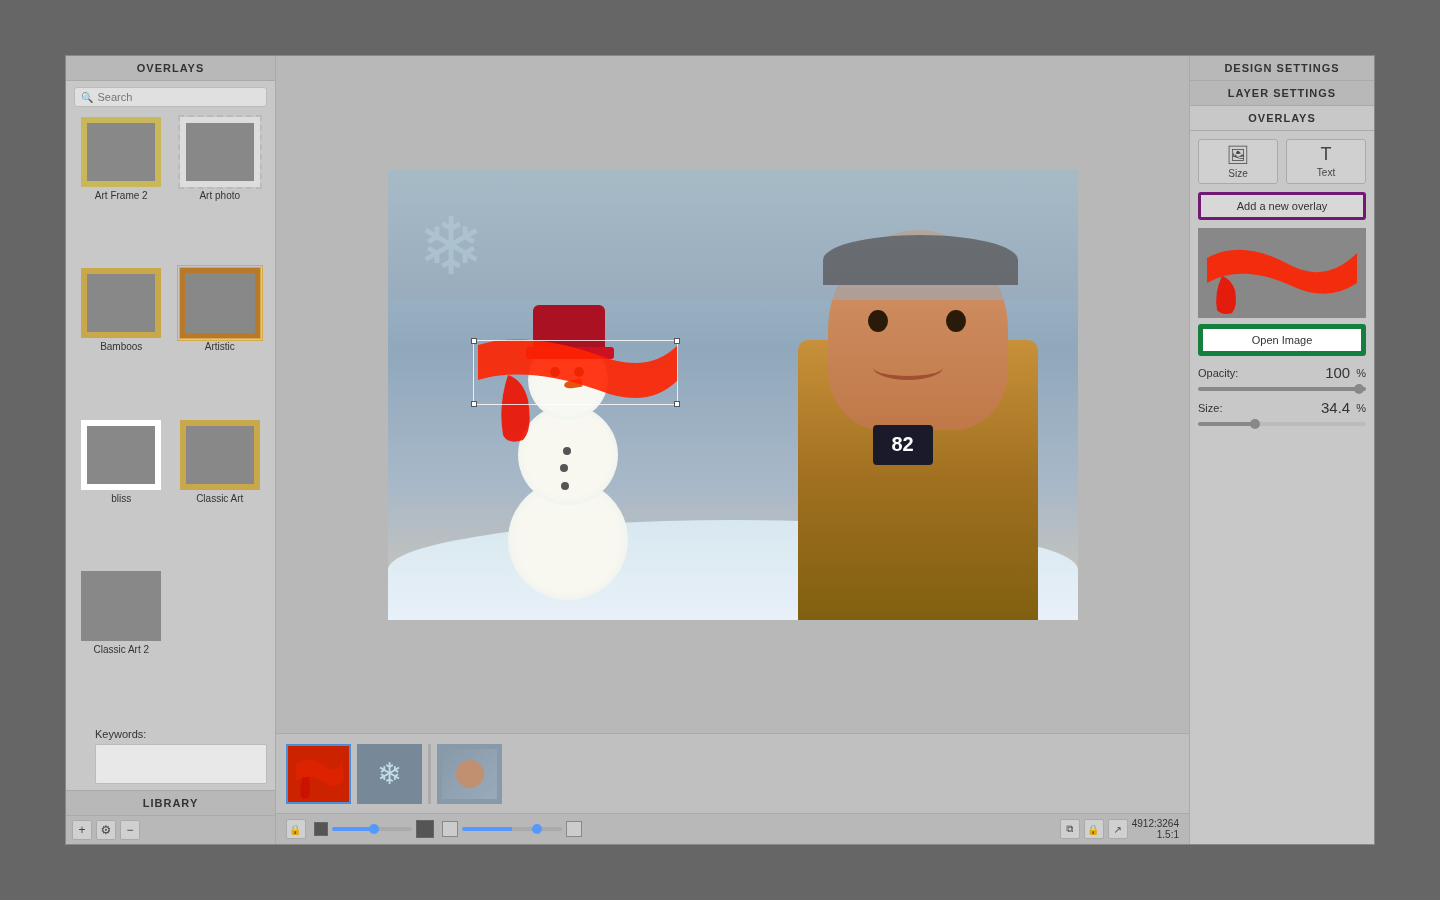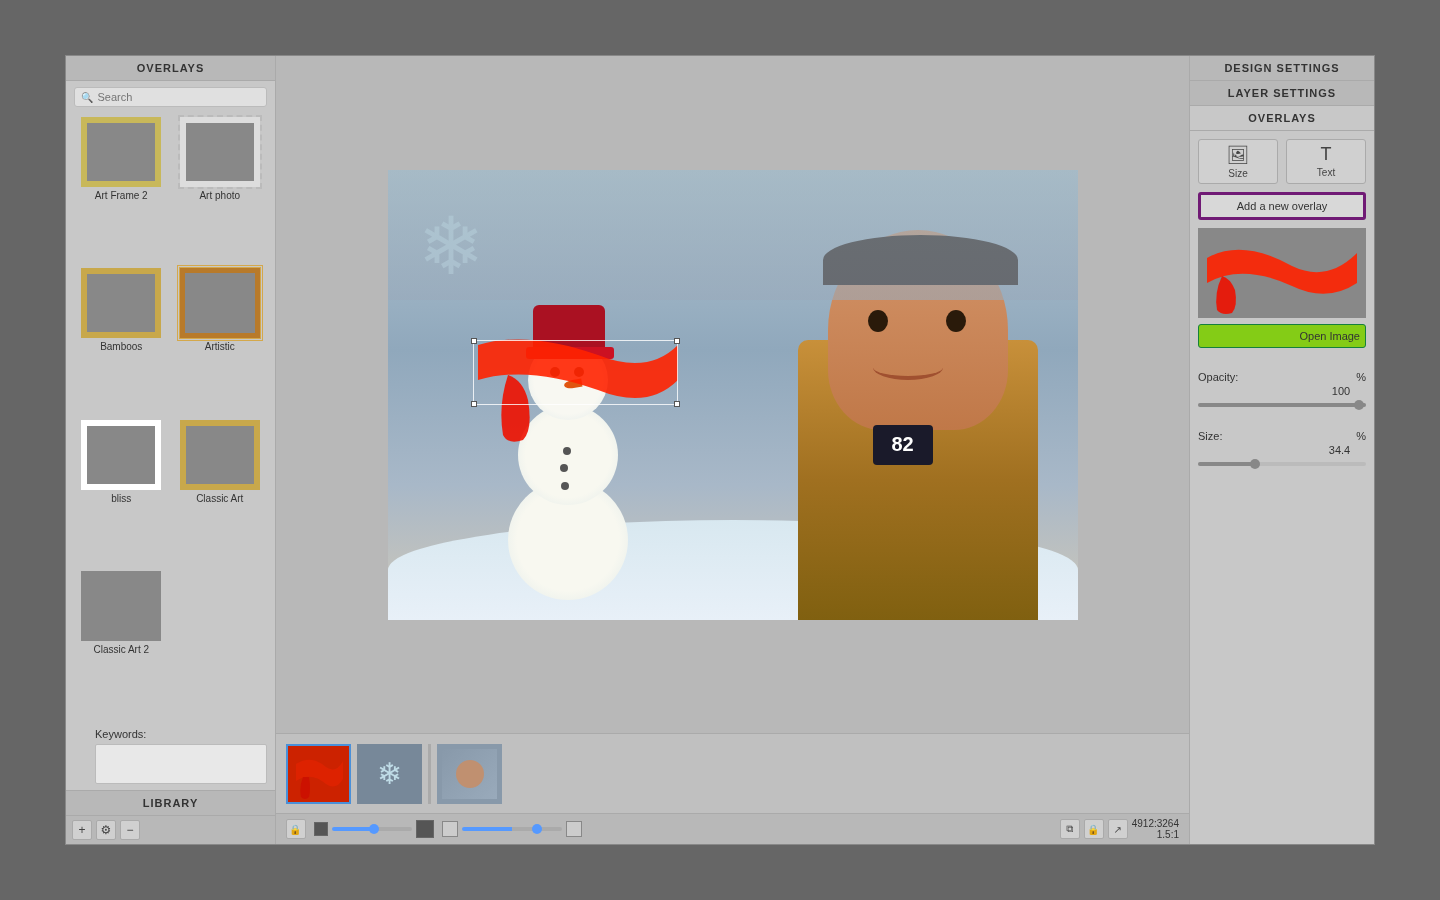--- a/index.html
+++ b/index.html
@@ -360,47 +360,46 @@
       background: #888;
       display: flex;
       align-items: center;
       justify-content: center;
       margin-bottom: 6px;
       position: relative;
       overflow: hidden;
     }
     .open-image-btn {
       width: 100%;
-      background: #84cc16;
-      border: 1px solid #15803d;
+      background: #ffffff;
+      border: 5px solid #15803d;
       border-radius: 3px;
       padding: 5px;
-      text-align: right;
+      text-align: center;
       cursor: pointer;
       font-size: 11px;
       color: #333;
       margin-bottom: 8px;
     }
     .slider-row {
       display: flex;
       align-items: center;
       margin-bottom: 6px;
       gap: 4px;
     }
     .slider-label {
       font-size: 11px;
       color: #333;
       width: 50px;
     }
     .slider-value {
-      font-size: 11px;
+      font-size: 15px;
       color: #333;
       margin-left: auto;
       margin-right: 2px;
-      margin-top: 29px;
     }
     .slider-percent {
       font-size: 11px;
       color: #333;
     }
     .prop-slider-fill {
       height: 100%;
       background: #888;
       border-radius: 2px;
     }

